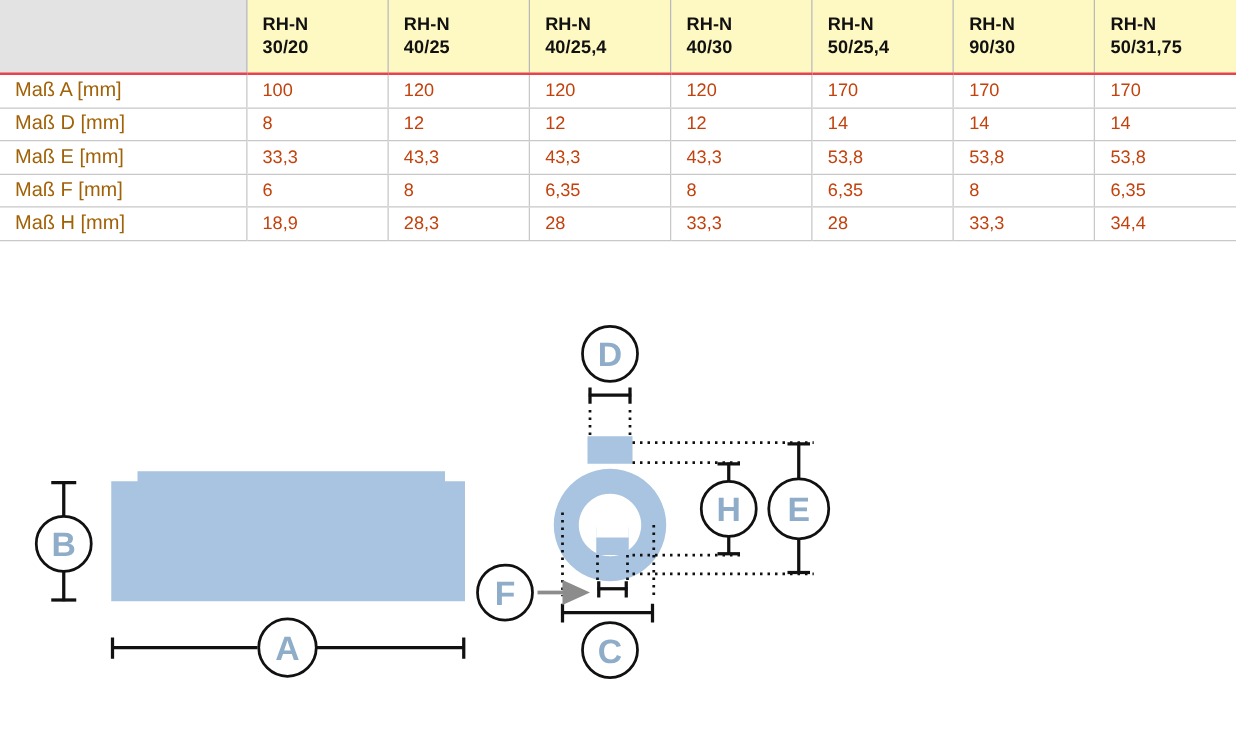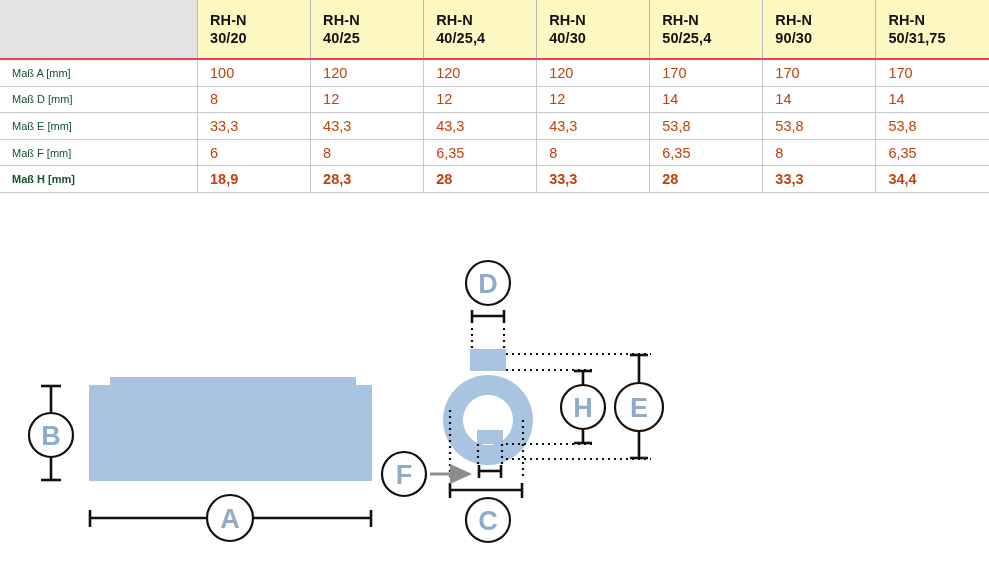--- a/index.html
+++ b/index.html
@@ -46,38 +46,37 @@
     border-left: 1px solid #b9b9b9;
     border-bottom: 2px solid #e8414f;
     line-height: 1.27;
     letter-spacing: 0.1px;
   }
   .hdr-cell .l1 { display: block; }
   .hdr-cell .l2 { display: block; }
 
   .row-label {
     height: 25.6px;
-    font-size: 11px;
-    color: #14532d;
+    font-size: 16px;
+    color: #a16207;
     padding-left: 12px !important;
     border-bottom: 1px solid #c8c8c8;
     white-space: nowrap;
   }
   .row-val {
     height: 25.6px;
     font-size: 14.5px;
     color: #c2410c;
     padding-left: 12px !important;
     border-left: 1px solid #c8c8c8;
     border-bottom: 1px solid #c8c8c8;
     white-space: nowrap;
   }
   tr.last-row .row-label, tr.last-row .row-val {
     border-bottom: 1px solid #c8c8c8;
-    font-weight: bold;
   }
 
   
   #drawing {
     position: absolute;
     left: 0;
     top: 252px;
     width: 989px;
     height: 332px;
   }

